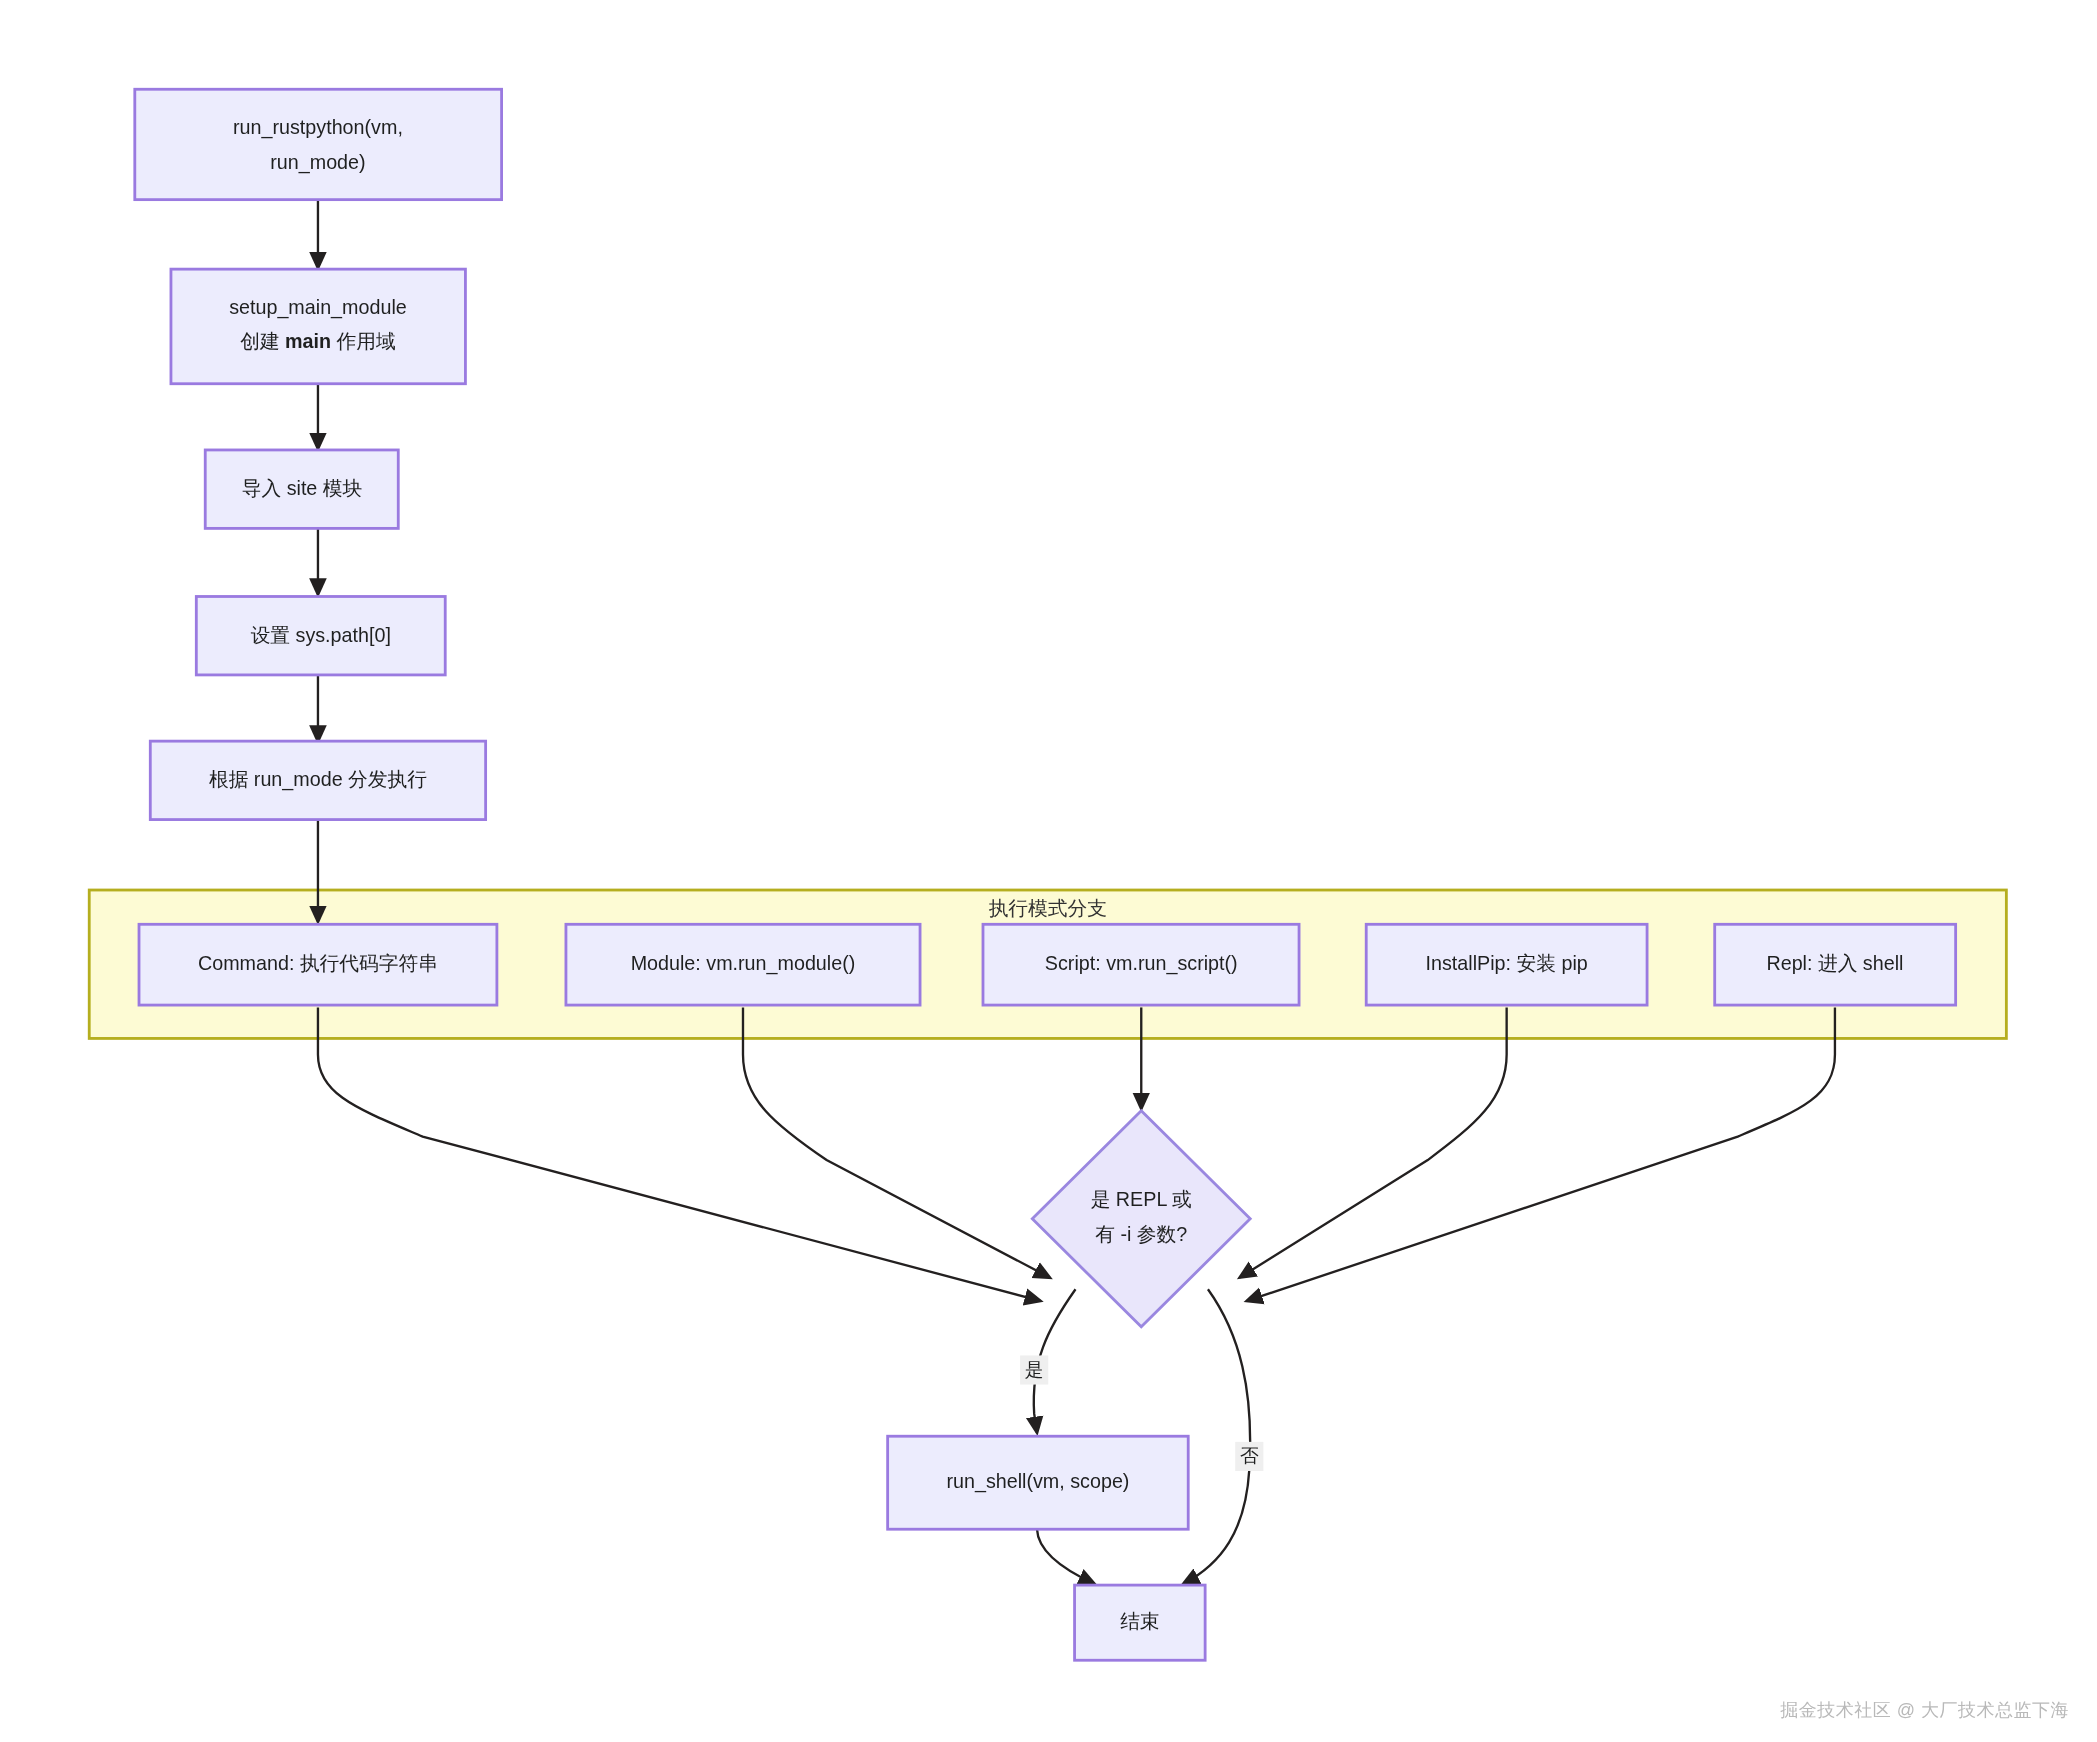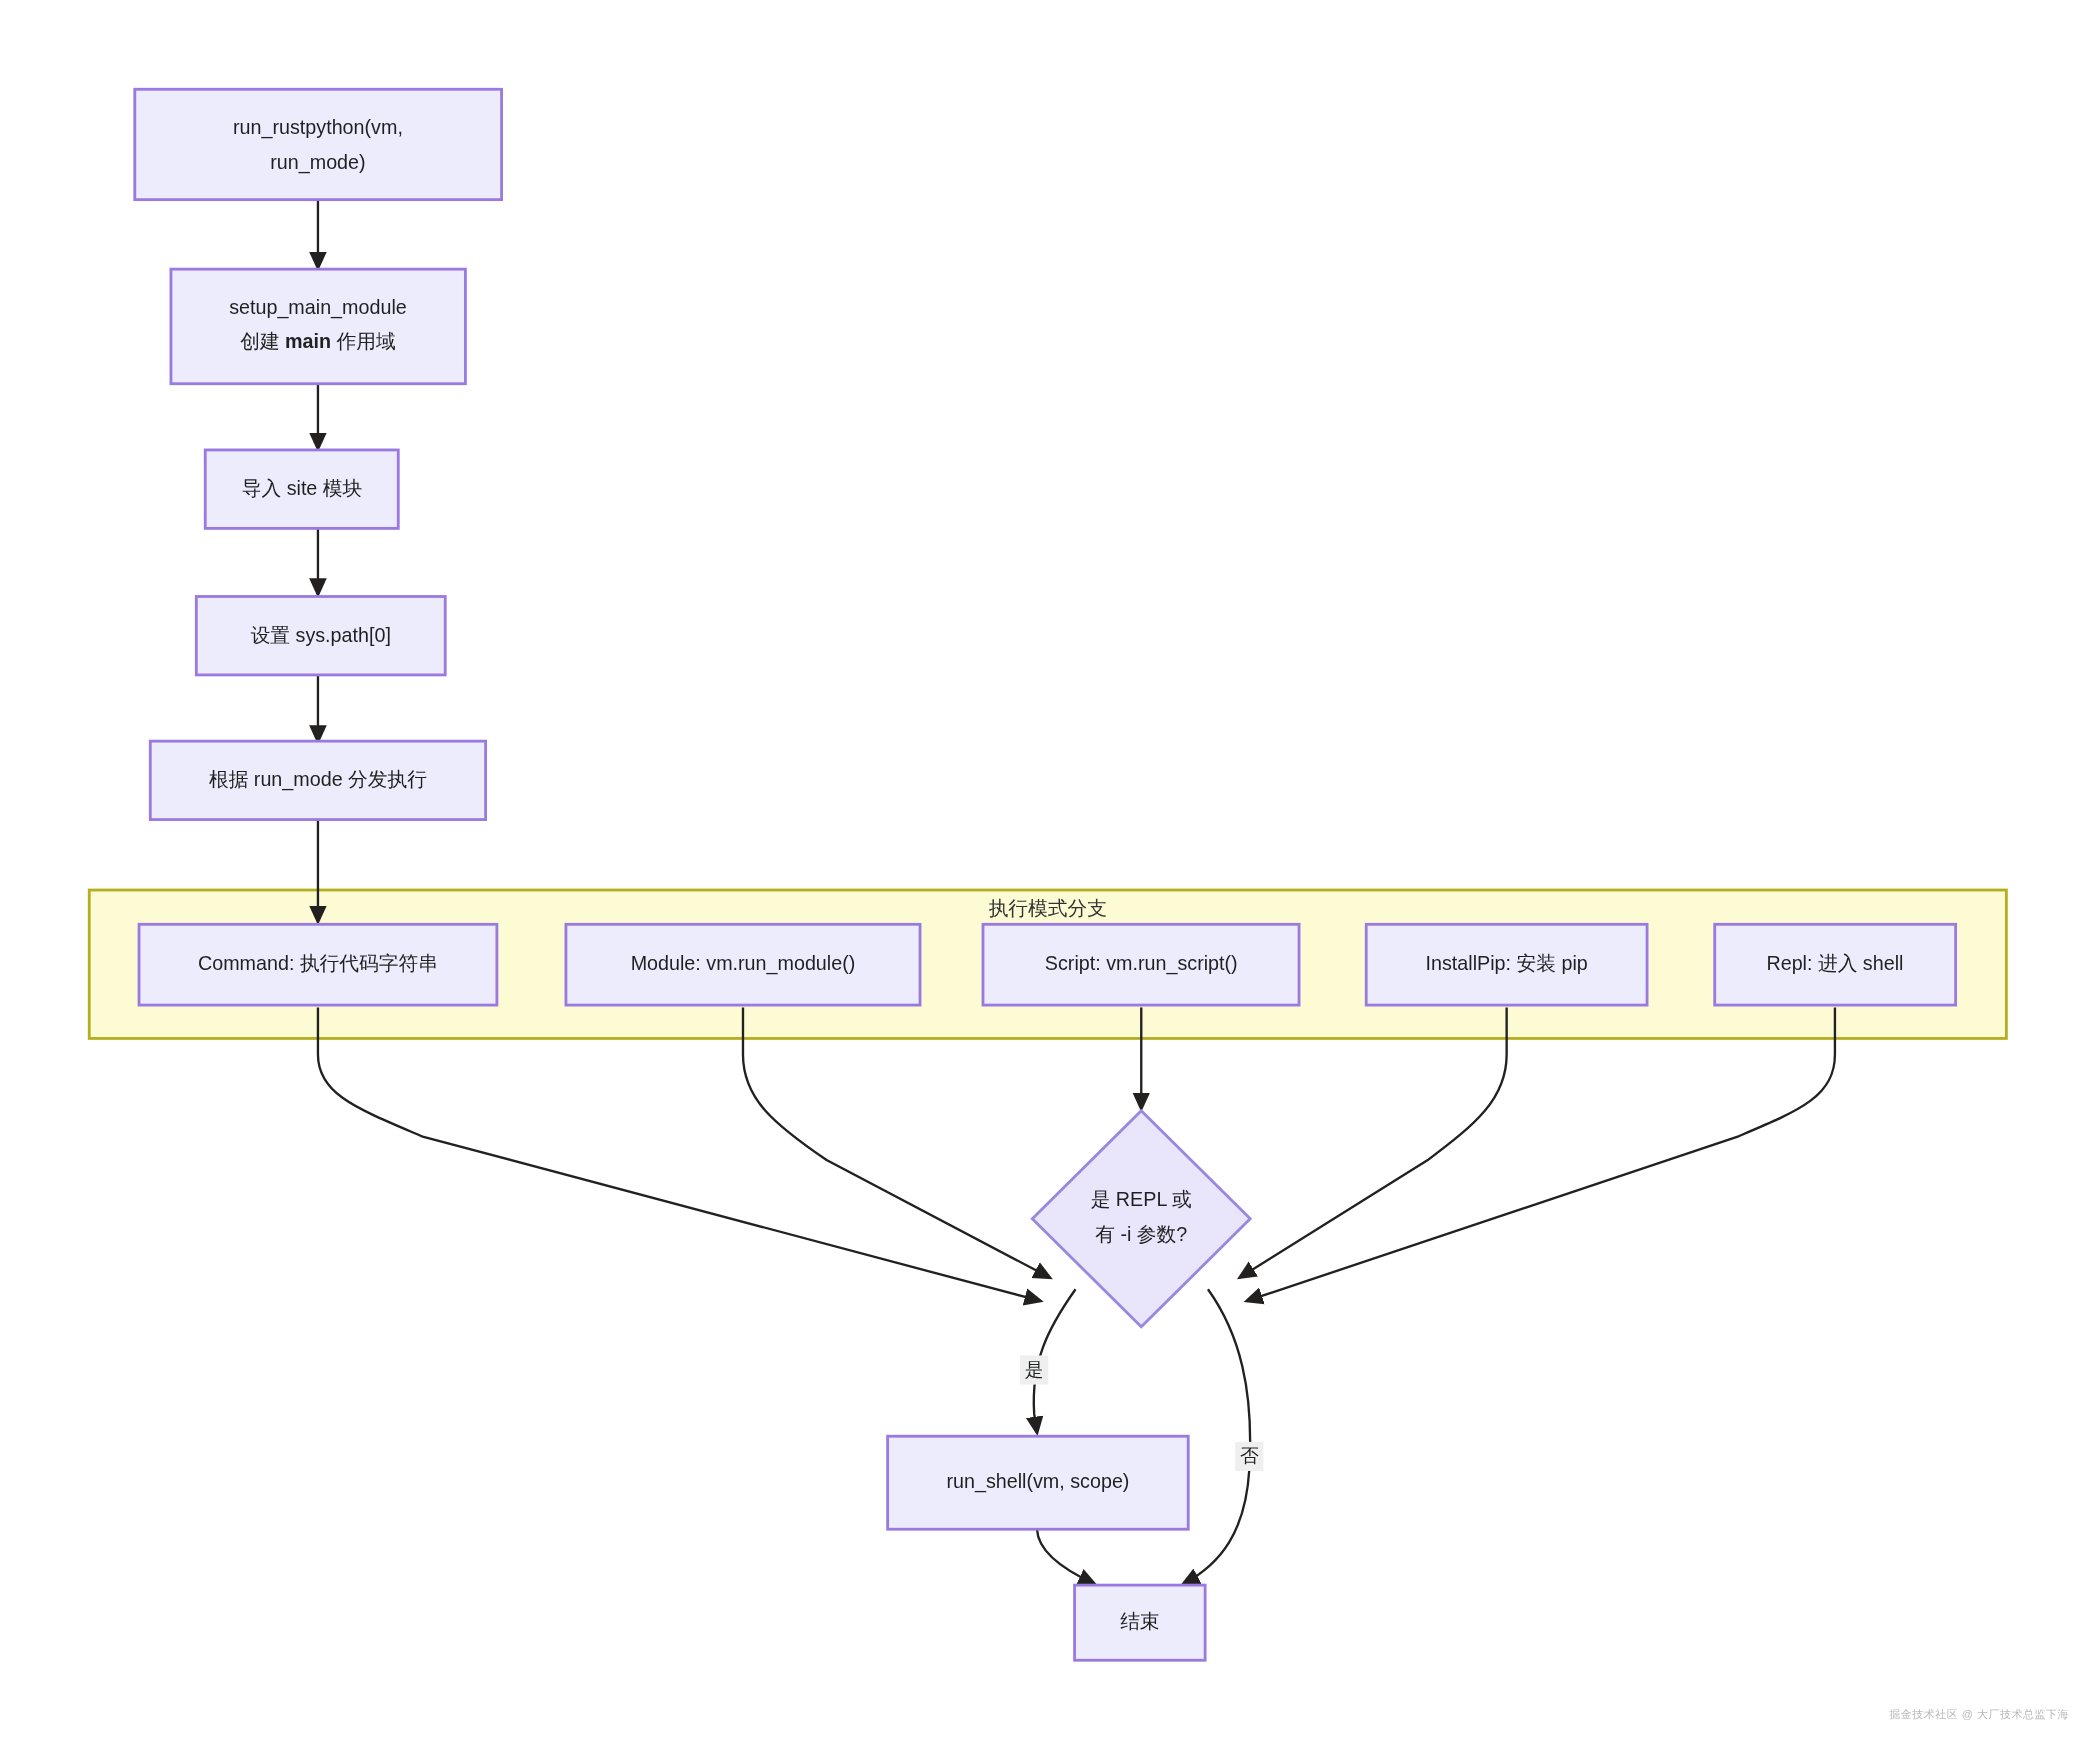--- a/index.html
+++ b/index.html
@@ -69,21 +69,21 @@
     dominant-baseline: middle;
   }
   .edge-label-bg {
     fill: #efefef;
   }
   .watermark {
     position: absolute;
     right: 28px;
     bottom: 20px;
     font-family: "Liberation Sans", "DejaVu Sans", sans-serif;
-    font-size: 11px;
+    font-size: 18px;
     color: #b9b9b9;
     letter-spacing: 0.5px;
     white-space: nowrap;
   }
 </style>
 </head>
 <body>
 
 <div id="canvas">
 

